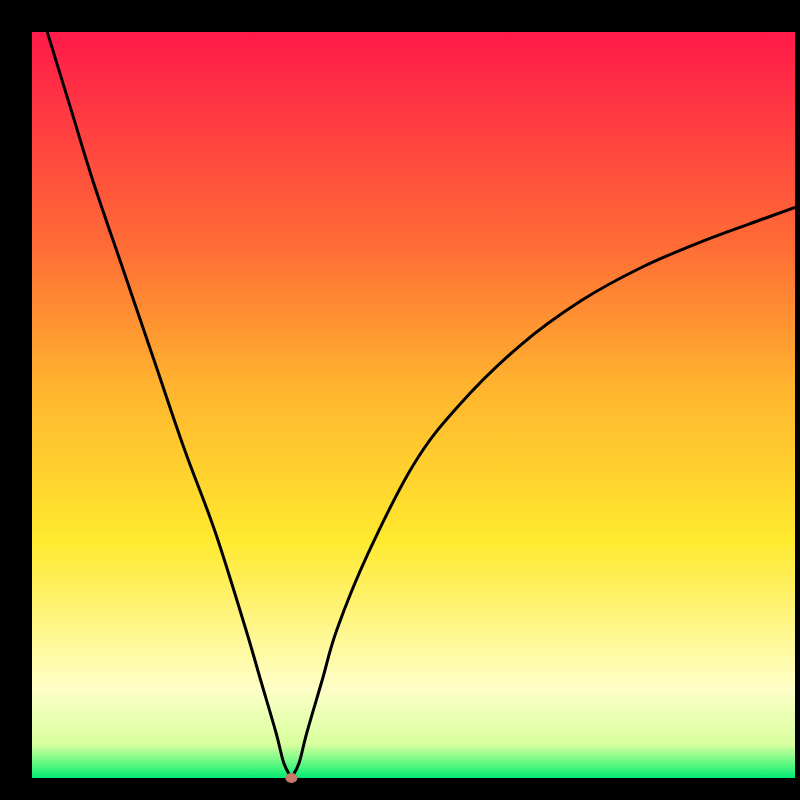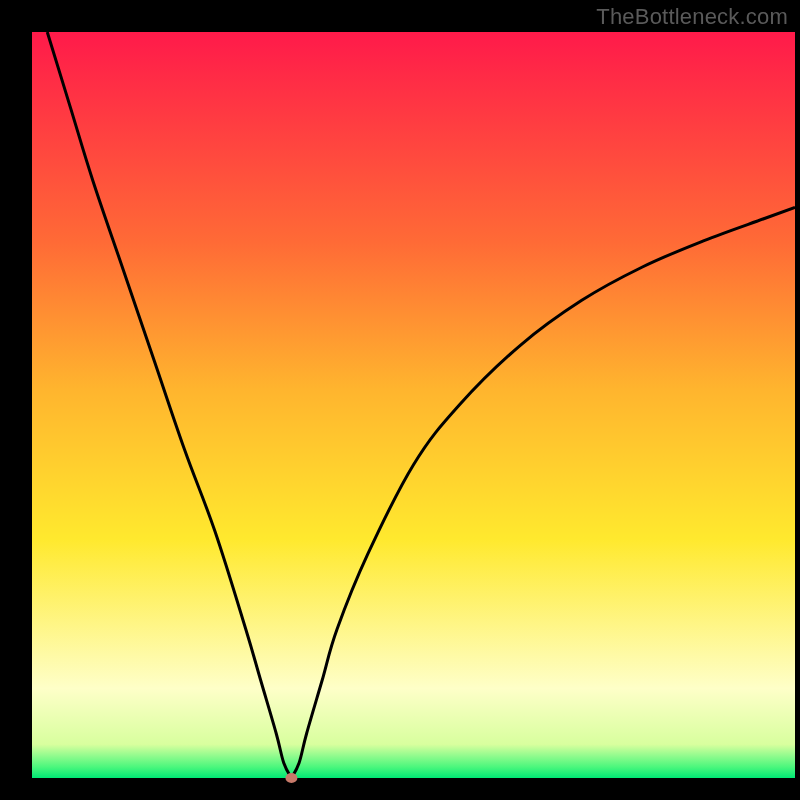--- a/index.html
+++ b/index.html
@@ -61,14 +61,13 @@
 
     <rect x="0" y="0" width="800" height="800" fill="#000"></rect>
 
     <rect id="plot-rect" x="32" y="32" width="763" height="746" fill="url(#bg-grad)"></rect>
 
     <path id="curve-path" d="M 47.26 32 C 51.3802 45.428000000000004, 61.909600000000005 79.74400000000003, 70.15 106.60000000000002 C 78.3904 133.45600000000002, 83.4262 151.65839999999994, 93.03999999999999 181.19999999999993 C 102.65379999999999 210.74159999999992, 112.5728 238.49279999999996, 123.56 270.71999999999997 C 134.5472 302.94719999999995, 143.09279999999998 328.01279999999997, 154.07999999999998 360.23999999999995 C 165.06719999999999 392.46719999999993, 173.6128 418.8756, 184.6 449.76 C 195.5872 480.64439999999996, 204.1328 499.59279999999995, 215.12 531.8199999999999 C 226.1072 564.0472, 237.39960000000002 601.944, 245.64000000000001 628.8 C 253.8804 655.656, 255.4064 662.2207999999999, 260.9 681.02 C 266.3936 699.8192, 272.03979999999996 718.4692, 276.15999999999997 733.24 C 280.2802 748.0108, 281.0432 755.0232000000001, 283.79 763.08 C 286.5368 771.1368, 290.0466 775.3144, 291.42 778 L 291.42 778 C 292.7934 775.3144, 296.3032 771.1368, 299.05 763.08 C 301.7968 755.0232000000001, 302.5598 748.0108, 306.68 733.24 C 310.8002 718.4692, 316.4464 699.8192, 321.94 681.02 C 327.4336 662.2207999999999, 328.95959999999997 651.6275999999999, 337.2 628.8 C 345.4404 605.9724, 353.98600000000005 583.7416000000001, 367.72 554.2 C 381.454 524.6584, 397.0192 491.536, 413.5 464.68 C 429.9808 437.824, 440.05240000000003 426.4848, 459.28000000000003 405 C 478.5076 383.5152, 498.34559999999993 364.11920000000003, 520.3199999999999 345.32000000000005 C 542.2943999999999 326.52080000000007, 559.3856 314.6594, 581.36 300.56 C 603.3344000000001 286.4606, 620.4255999999999 277.7323999999999, 642.4 266.98999999999995 C 664.3744 256.2476, 681.4656 249.60819999999998, 703.44 240.88 C 725.4144000000001 232.1518, 747.9992 224.54260000000002, 764.48 218.5 C 780.9608000000001 212.45739999999998, 789.5064 209.32419999999996, 795 207.30999999999995" fill="none" stroke="#000000" stroke-width="3" clip-path="url(#plot-clip)"></path>
 
     <ellipse id="min-marker" cx="291.42" cy="778" rx="6" ry="5" fill="#c87a6a"></ellipse>
   </svg>
 
-  <div class="watermark">TheBottleneck.com</div>
 </div>
 
 </body></html>

